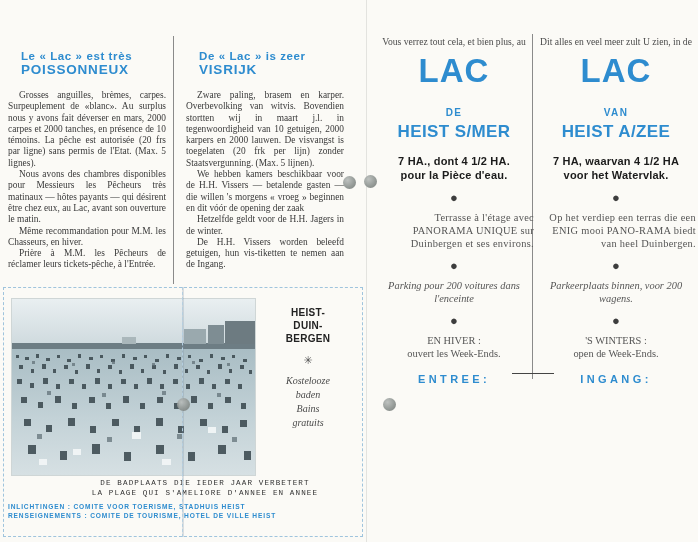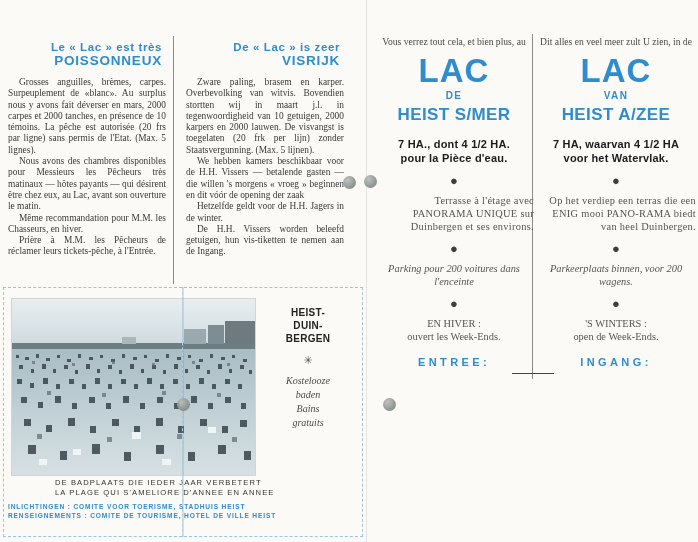--- a/index.html
+++ b/index.html
@@ -14,27 +14,27 @@
   .page{position:absolute;inset:0;}
 
   
   #left-half{position:absolute;left:0;top:0;width:368px;height:542px;}
 
   .col{position:absolute;top:36px;width:158px;}
   #col-fr{left:8px;}
   #col-nl{left:186px;}
 
   .col h2{
-    margin:4px;
+    margin:13px;
     font-family:"Liberation Sans", sans-serif;
     color:#2e8ccf;
     font-size:11.5px;
     font-weight:bold;
     letter-spacing:.6px;
-    text-align:right;
+    text-align:left;
     line-height:14px;
   }
   .col h2 .big{font-size:13.5px;letter-spacing:.8px;display:block;}
   .col .body{
     margin-top:9px;
     font-size:9.4px;
     line-height:11.3px;
     text-align:justify;
     color:#3a3a3a;
   }
@@ -74,23 +74,23 @@
   }
   #photo-side .star{font-size:11px;color:#555;margin:9px 0 7px;}
   #photo-side .it{
     font-style:italic;font-size:10px;line-height:14px;color:#4a4a4a;
     font-family:"Liberation Serif", serif;
   }
 
   
   #slogans{
     position:absolute;left:55px;top:478px;width:300px;
-    font-family:Liberation Sans, sans-serif;
+    font-family:Liberation Mono, monospace;
     font-size:7.6px;letter-spacing:1.1px;color:#333;line-height:10px;
-    text-align:left;
+    text-align:center;
   }
   
   #info-lines{
     position:absolute;left:8px;top:503px;width:352px;
     font-family:"Liberation Sans", sans-serif;
     font-size:6.6px;letter-spacing:.85px;color:#2e8ccf;line-height:8.6px;
     font-weight:bold;
     white-space:nowrap;
   }
   #info-lines .row{display:block;}
@@ -113,21 +113,21 @@
   }
   .panel .lac{
     font-family:"Liberation Sans", sans-serif;
     font-weight:bold;color:#2e8ccf;
     font-size:33px;letter-spacing:1px;text-align:center;line-height:36px;
     margin-top:5px;
   }
   .panel .de{
     font-family:"Liberation Sans", sans-serif;
     font-weight:bold;color:#2e8ccf;
-    font-size:10px;letter-spacing:1.4px;text-align:center;margin-top:1px;
+    font-size:10px;letter-spacing:1.4px;text-align:center;margin-top:18px;
   }
   .panel .city{
     font-family:"Liberation Sans", sans-serif;
     font-weight:bold;color:#2e8ccf;
     font-size:17px;letter-spacing:.4px;text-align:center;
     margin-top:4px;line-height:20px;
   }
   .panel .ha{
     font-family:"Liberation Sans", sans-serif;
     font-weight:bold;color:#1b1b1b;

